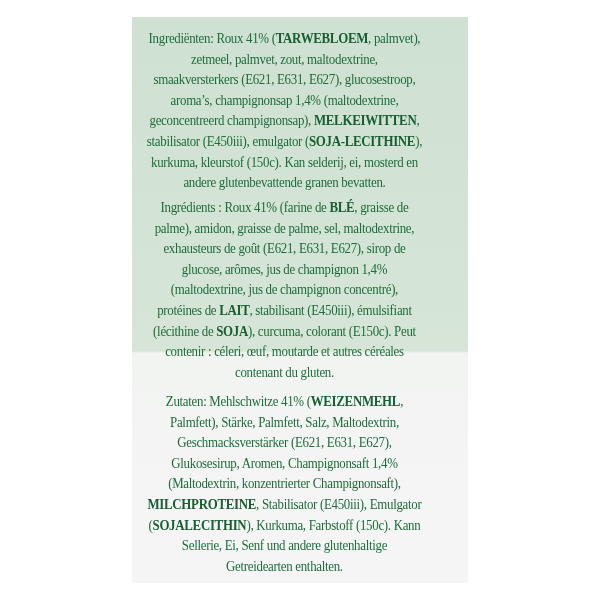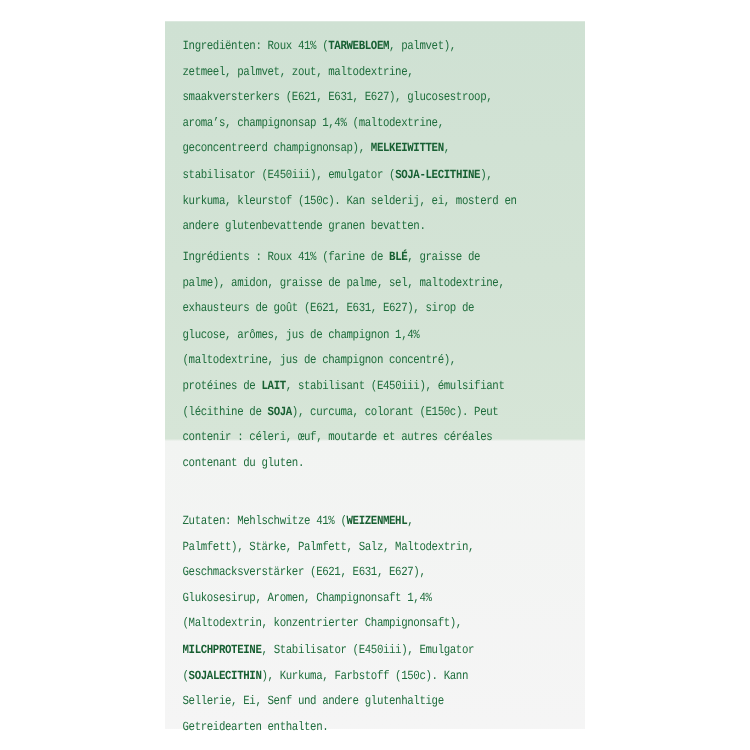--- a/index.html
+++ b/index.html
@@ -26,40 +26,41 @@
       left: 0;
       top: 336px;
       width: 336px;
       height: 230px;
       background: linear-gradient(to bottom, #f2f4f2, #f5f5f5);
     }
     .text-block {
       position: absolute;
       left: 14px;
       width: 322px;
-      font-family: Liberation Mono, monospace;
-      font-size: 10px;
+      font-family: Liberation Serif, serif;
+      font-size: 15px;
       line-height: 20.6px;
       color: #1e6d3c;
       letter-spacing: -0.35px;
       transform-origin: left top;
+      text-align: center;
     }
     .line {
       white-space: nowrap;
       display: block;
       transform: scaleX(0.86);
       transform-origin: left center;
     }
     .line b {
       font-weight: bold;
       color: #175f32;
     }
     #nl { top: 11px; }
     #fr { top: 180px; }
-    #de { top: 391px; }
+    #de { top: 374px; }
   </style>
 </head>
 <body>
 
 <div class="panel">
   <div class="panel-bottom-fade"></div>
 
   <div class="text-block" id="nl" lang="nl">
       <span class="line"><span>Ingrediënten: Roux 41% (</span><b>TARWEBLOEM</b><span>, palmvet),</span></span>
       <span class="line"><span>zetmeel, palmvet, zout, maltodextrine,</span></span>

